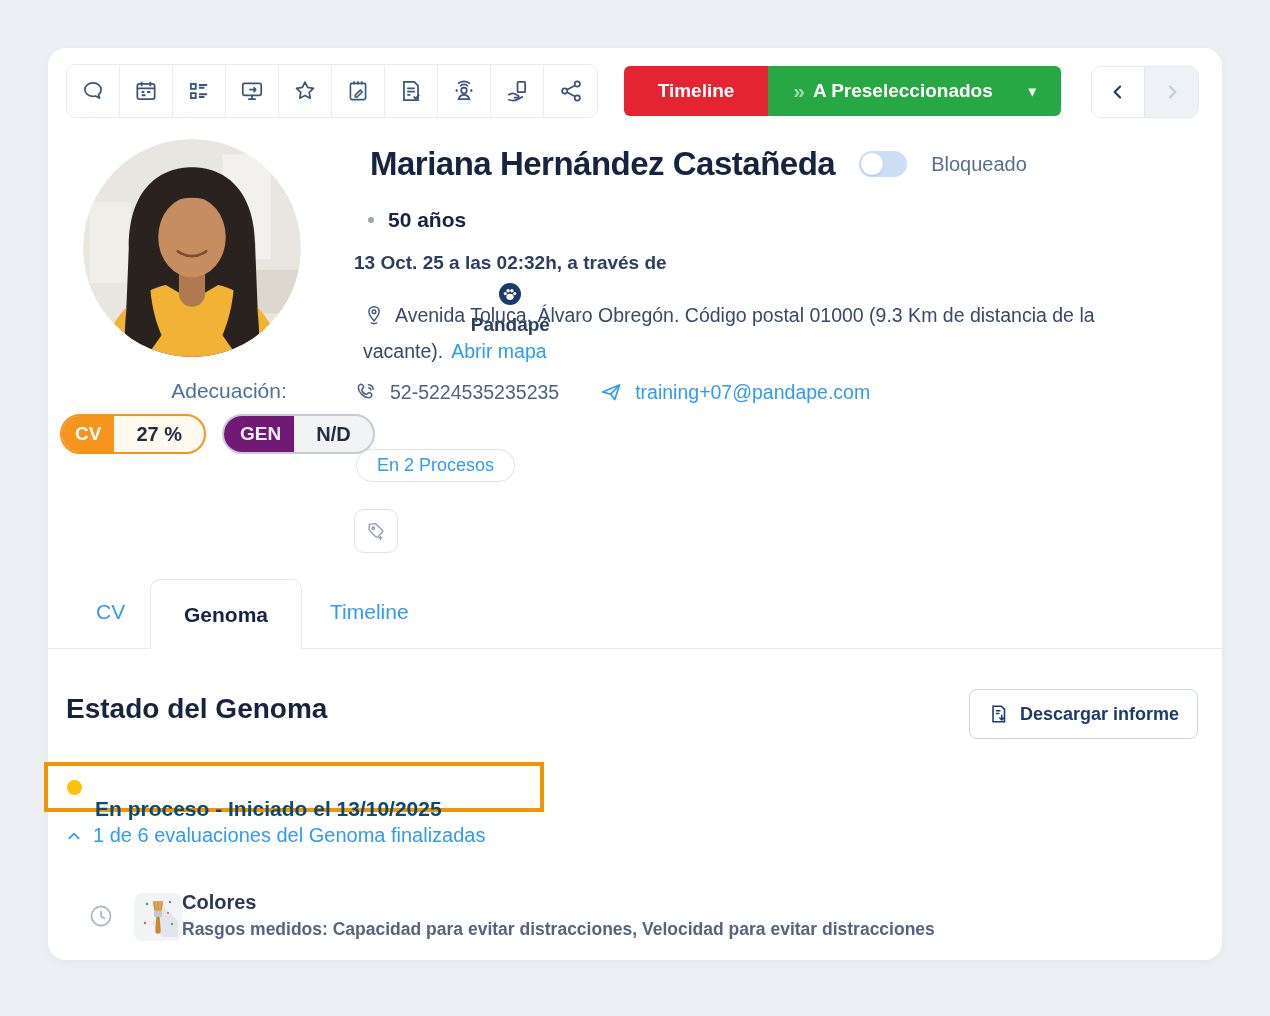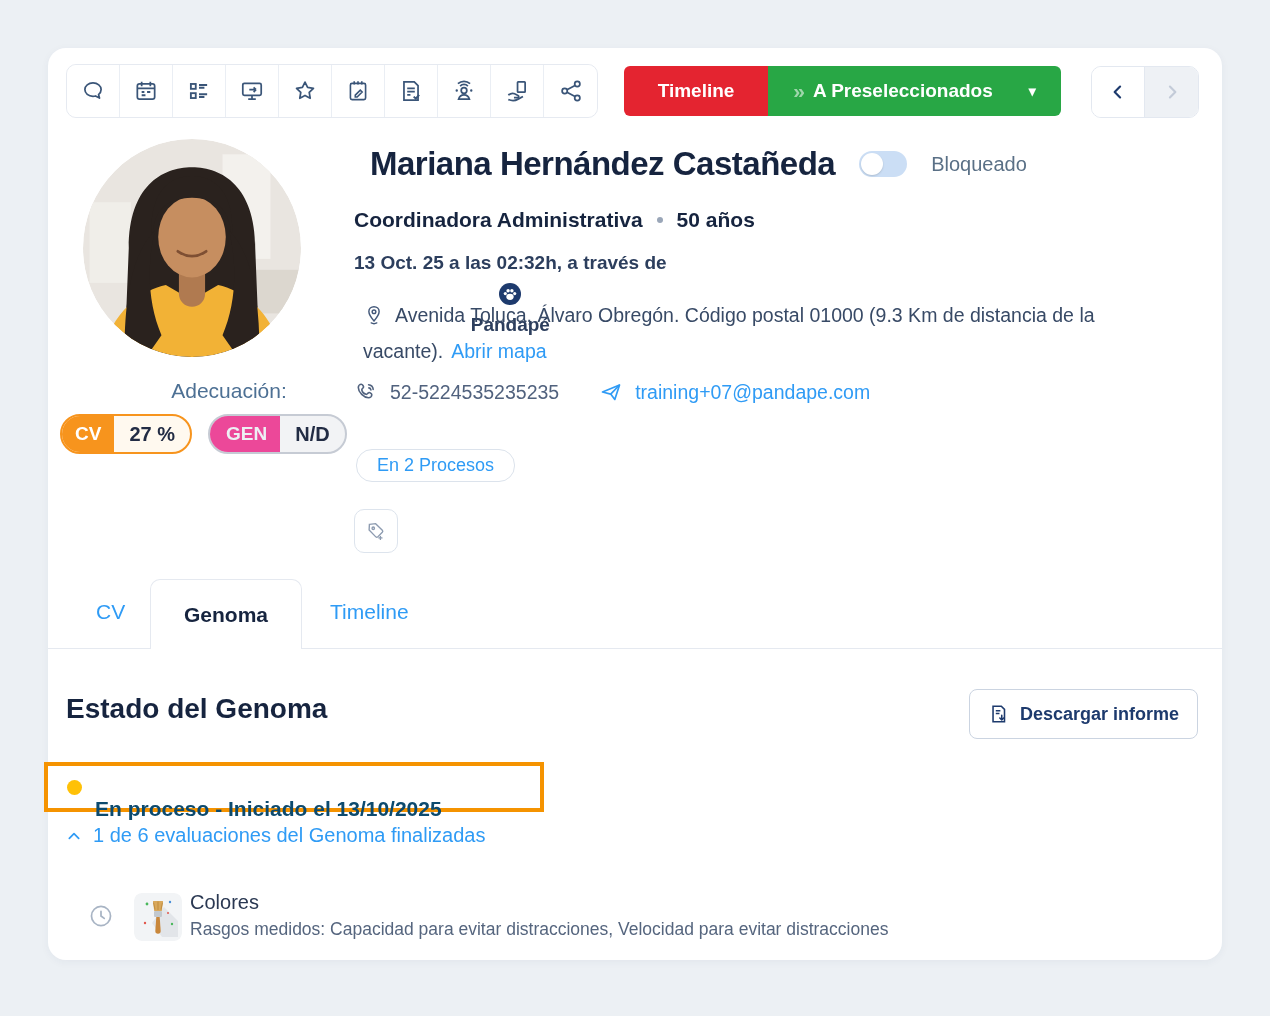--- a/index.html
+++ b/index.html
@@ -51,25 +51,25 @@
   .nav-btn.prev { color:#1D3A6D; border-right:1px solid #E3E8F0; }
   .nav-btn.next { color:#C3CBD8; background:#EEF1F5; cursor:default; }
   .nav-btn svg { width:20px; height:20px; }
 
   
   .avatar { position:absolute; left:35px; top:91px; width:218px; height:218px; border-radius:50%; overflow:hidden; }
   .fit-label { position:absolute; left:0; top:331px; width:290px; text-align:center; color:#4D7094; font-size:21px;margin-left:36px; }
   .badges { position:absolute; left:12px; top:366px; display:flex; gap:16px; }
   .pill { display:inline-flex; align-items:stretch; border-radius:21px; overflow:hidden; height:40px; }
   .pill .key { padding:0 13px; color:#fff; font-weight:bold; font-size:19px; display:flex; align-items:center; }
-  .pill .val { padding:0 15px; font-weight:bold; font-size:20px; color:#222C44; display:flex; align-items:center; }
+  .pill .val { padding:0 22px; font-weight:bold; font-size:20px; color:#222C44; display:flex; align-items:center; }
   .pill.cv  { border:2px solid #F7941D; background:#FFF9EF; }
   .pill.cv .key { background:#F7941D; }
   .pill.gen { border:2px solid #C6CBD4; background:#F2F3F5; }
-  .pill.gen .key { background:#ec4899; color:#EDF0F4;padding-left:16px; }
+  .pill.gen .key { background:#701a75; color:#EDF0F4;padding-left:16px; }
 
   .right-col { position:absolute; left:306px; top:0; width:850px; }
   .name-row { position:absolute; top:97px; left:16px; display:flex; align-items:center; gap:24px; white-space:nowrap; }
   .cand-name { font-size:33px; font-weight:bold; color:#16243F; letter-spacing:-.5px; }
   .toggle { width:48px; height:26px; border-radius:13px; background:#CBDEF5; position:relative; cursor:pointer; flex:0 0 auto; }
   .toggle .knob { position:absolute; left:2px; top:2px; width:22px; height:22px; border-radius:50%; background:#fff; box-shadow:0 1px 2px rgba(0,0,0,.15); }
   .blocked-label { font-size:20px; color:#5A7086; }
 
   .subtitle-row { position:absolute; top:160px; left:0; display:flex; align-items:center; font-size:21px; font-weight:bold; color:#16243F; }
   .dot-sep { width:6px; height:6px; border-radius:50%; background:#9AA6B8; margin:0 14px; }
@@ -134,21 +134,21 @@
 
   .eval-link {
     position:absolute; left:18px; top:776px; display:flex; align-items:center; gap:11px;
     color:#2F9BF5; font-size:20px; background:none; border:none; cursor:pointer; font-family:inherit;
   }
   .eval-link svg { width:16px; height:16px; }
 
   .eval-row { position:absolute; left:40px; top:843px; display:flex; align-items:flex-start; }
   .clock { width:26px; height:26px; margin-top:12px; color:#A8B4C4; }
   .thumb { width:48px; height:48px; border-radius:8px; margin-left:20px; margin-top:2px; }
-  .eval-texts { margin-left:8px; }
+  .eval-texts { margin-left:0;font-weight:bold; }
   .eval-name { font-size:20px; color:#2A3852; }
   .eval-traits { font-size:17.5px; color:#55657E; margin-top:5px; }
 </style>
 </head>
 <body>
 
 <div class="card">
 
   <div class="toolbar">
     <div class="tool-btn">
@@ -281,21 +281,20 @@
 
     <div class="name-row">
       <span class="cand-name">Mariana Hernández Castañeda</span>
       <span class="toggle">
           <span class="knob"></span>
         </span>
       <span class="blocked-label">Bloqueado</span>
     </div>
 
     <div class="subtitle-row">
-      <span>Coordinadora Administrativa</span>
       <span class="dot-sep"></span>
       <span>50 años</span>
     </div>
 
     <div class="date-row">
       <span>13 Oct. 25 a las 02:32h, a través de</span>
       <svg class="paw" viewBox="0 0 24 24">
           <circle cx="12" cy="12" r="11" fill="#1D3A6D"></circle>
           <g fill="#fff">
             <ellipse cx="12" cy="14.8" rx="3.7" ry="3.1"></ellipse>

